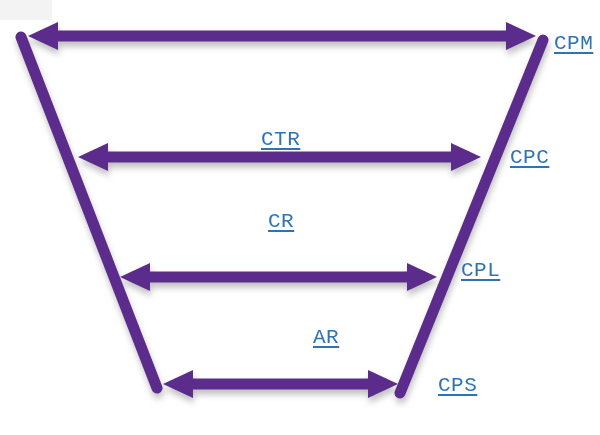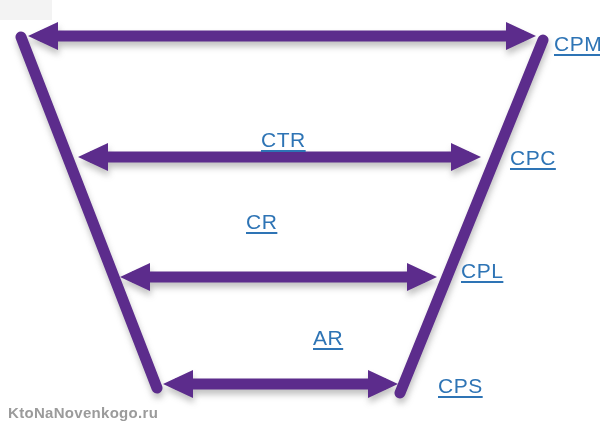--- a/index.html
+++ b/index.html
@@ -10,20 +10,21 @@
   body {
     width: 600px;
     height: 435px;
     position: relative;
     overflow: hidden;
     font-family: "Liberation Sans", "DejaVu Sans", sans-serif;
   }
   .stage {
     position: absolute;
     inset: 0;
+    font-family: Liberation Mono, monospace;
   }
   .corner-artifact {
     position: absolute;
     left: 0;
     top: 0;
     width: 52px;
     height: 20px;
     background: #f3f3f3;
   }
   svg.funnel-svg {
@@ -42,21 +43,21 @@
     text-decoration-thickness: 1.5px;
     letter-spacing: 0.5px;
     cursor: pointer;
     white-space: nowrap;
   }
   .lbl-cpm { left: 554px; top: 32px; }
   .lbl-cpc { left: 510px; top: 146px; }
   .lbl-cpl { left: 461px; top: 259px; }
   .lbl-cps { left: 424px; top: 374px; margin-left: 14px; }
   .lbl-ctr { left: 261px; top: 83px; margin-top: 45px; }
-  .lbl-cr  { left: 246px; top: 210px; }
+  .lbl-cr  { left: 268px; top: 210px; }
   .lbl-ar  { left: 267px; top: 326px; margin-left: 46px; }
   .watermark {
     position: absolute;
     left: 8px;
     top: 404px;
     color: #9B9B9B;
     font-size: 15px;
     font-weight: bold;
     letter-spacing: 0.3px;
   }
@@ -90,15 +91,14 @@
 
   <div class="metric-label lbl-cpm">CPM</div>
   <div class="metric-label lbl-cpc">CPC</div>
   <div class="metric-label lbl-cpl">CPL</div>
   <div class="metric-label lbl-cps">CPS</div>
 
   <div class="metric-label lbl-ctr">CTR</div>
   <div class="metric-label lbl-cr">CR</div>
   <div class="metric-label lbl-ar">AR</div>
 
-  <div class="watermark">KtoNaNovenkogo.ru</div>
 
 </div>
 
 </body></html>

